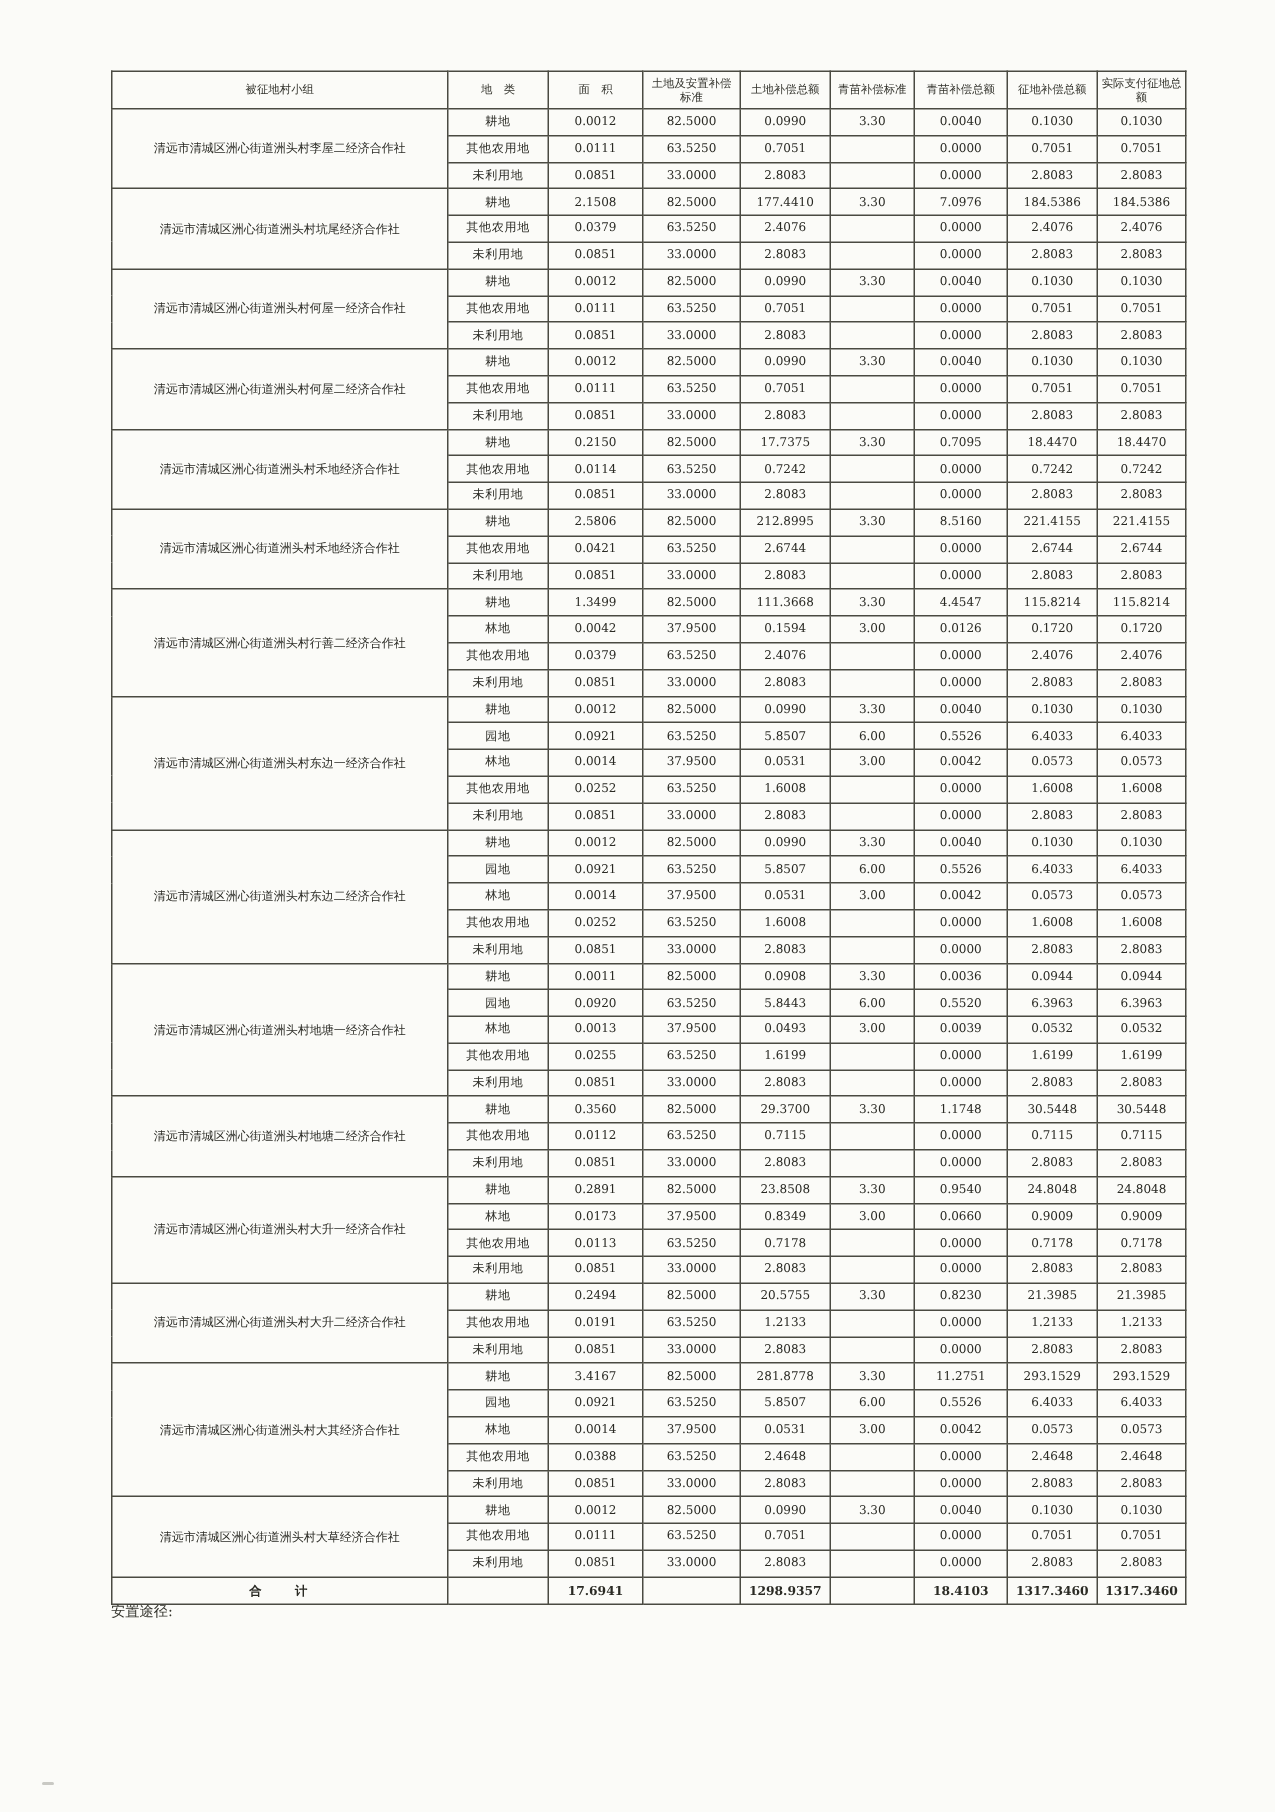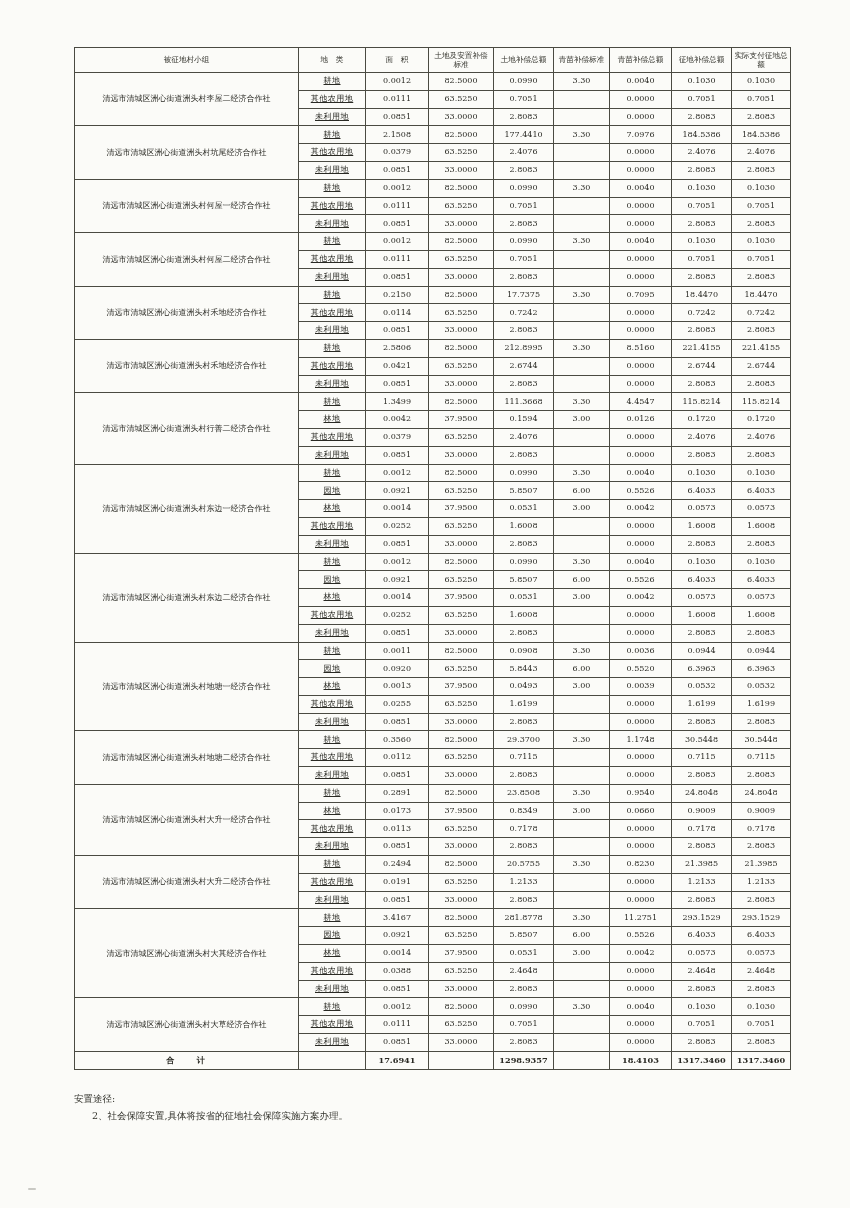--- a/index.html
+++ b/index.html
@@ -22,25 +22,25 @@
     padding:0 2px;
     overflow:hidden;
   }
   .acq-table th{
     font-size:7.6px;line-height:1.2;height:24px;color:#33332c;
   }
   .acq-table td{
     font-size:8px;height:16.8px;line-height:1.05;white-space:nowrap;
   }
   td.name-cell{font-size:8px;white-space:normal;line-height:1.2;padding:12px 4px;}
-  td.type-cell{letter-spacing:0.5px;text-decoration:underline;}
+  td.type-cell{letter-spacing:0.5px;}
   tr.total-row td{height:17px;font-size:8.2px;font-weight:bold;}
   td.total-label{letter-spacing:2px;}
   .notes{
-    position:absolute;left:74px;top:1092px;width:700px;
+    position:absolute;left:74px;top:1068px;width:700px;
     font-size:9.5px;line-height:1.45;color:#33332c;
   }
   .notes .note-title{margin:0 0 3px 0;}
   .notes .note-line{margin:0 0 1px 18px;}
   .scan-artifact{
     position:absolute;left:28px;top:1188px;width:8px;height:2px;
     background:#c9c9c4;border-radius:1px;
   }
 </style>
 </head>
@@ -650,18 +650,17 @@
         <td></td>
         <td>18.4103</td>
         <td>1317.3460</td>
         <td>1317.3460</td>
       </tr>
     </tbody>
   </table>
 
   <div class="notes">
     <div class="note-title">安置途径:</div>
-    <div class="note-line">2、社会保障安置,具体将按省的征地社会保障实施方案办理。</div>
   </div>
 
   <div class="scan-artifact"></div>
 
 </div>
 
 </body></html>

